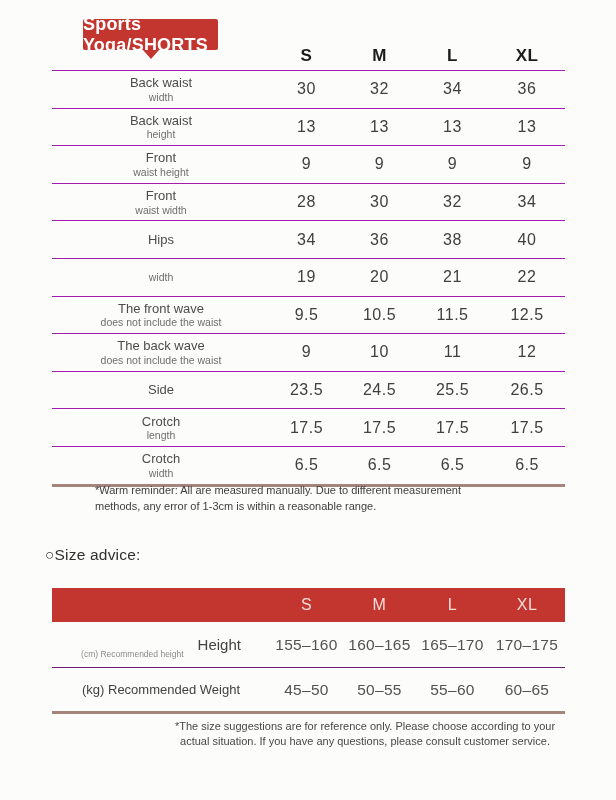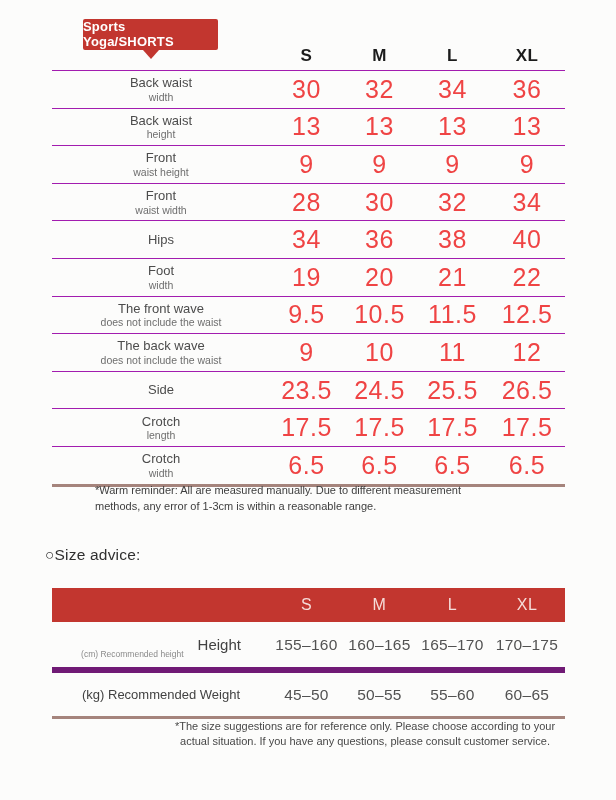--- a/index.html
+++ b/index.html
@@ -9,22 +9,22 @@
     font-family:"Liberation Sans", sans-serif;
     position:relative;
     overflow:hidden;
     color:#3d3d3d;
   }
   
   .badge{
     position:absolute;left:83px;top:19px;
     width:135px;height:31px;
     background:#c2362f;
-    color:#ffffff;font-size:13px;font-weight:bold;
-    display:flex;align-items:flex-start;justify-content:center;
+    color:#ffffff;font-size:18px;font-weight:bold;
+    display:flex;align-items:center;justify-content:center;
     border-radius:2px;
     letter-spacing:.2px;
   }
   .badge::after{
     content:"";position:absolute;left:50%;bottom:-9px;transform:translateX(-50%);
     border-left:8px solid transparent;border-right:8px solid transparent;
     border-top:9px solid #c2362f;
   }
   
   .tbl{position:absolute;left:52px;top:35px;width:513px;}
@@ -32,41 +32,41 @@
   .hdr-row{height:35px;align-items:center;}
   .hdr-cell{
     text-align:center;font-size:17px;font-weight:bold;color:#1c1c1c;
     padding-top:6px;letter-spacing:.5px;
   }
   .rows{border-bottom:3px solid #a5847c;}
   .srow{height:36.6px;border-top:1px solid #a21caf;align-items:center;}
   .cell{text-align:center;}
   .label .l1{font-size:13px;color:#4c4c4c;line-height:1.2;}
   .label .l2{font-size:10.5px;color:#6e6e6e;line-height:1.2;}
-  .val{font-size:25px;color:#ef4444;letter-spacing:.5px;}
+  .val{font-size:16px;color:#404040;letter-spacing:.5px;}
   
   .warm{
     position:absolute;left:95px;top:483px;width:388px;
     font-size:11px;line-height:1.42;color:#3e3e3e;
   }
   
   .advice-h{
     position:absolute;left:45px;top:546px;
     font-size:15.5px;color:#303030;letter-spacing:.2px;
   }
   
   .adv{position:absolute;left:52px;top:588px;width:513px;}
   .adv-bar{
     height:34px;background:#c2362f;align-items:center;
   }
   .adv-bar .hcell{
     text-align:center;color:#f6ddda;font-size:16px;letter-spacing:.5px;
   }
   .adv-row1{height:45px;align-items:center;}
-  .adv-row2{height:43px;border-top:6px solid #701a75;align-items:center;}
+  .adv-row2{height:43px;border-top:1px solid #701a75;align-items:center;}
   .adv-rows{border-bottom:3px solid #a5847c;}
   .adv-label1{
     display:flex;align-items:center;justify-content:center;gap:14px;text-align:center;
   }
   .adv-label1 .small{font-size:8.5px;color:#8a8a8a;margin-top:18px;}
   .adv-label1 .main{font-size:15px;color:#424242;}
   .adv-label2{font-size:13px;color:#424242;text-align:center;}
   .adv-val{font-size:15.5px;color:#525252;text-align:center;letter-spacing:.3px;}
   
   .bottom-note{
@@ -140,21 +140,20 @@
 
     </div>
   <div class="cell val">34</div>
         <div class="cell val">36</div>
         <div class="cell val">38</div>
         <div class="cell val">40</div>
       </div>
 
   <div class="grid srow">
     <div class="cell label">
-      <div class="l1">Foot</div>
       <div class="l2">width</div>
     </div>
   <div class="cell val">19</div>
         <div class="cell val">20</div>
         <div class="cell val">21</div>
         <div class="cell val">22</div>
       </div>
 
   <div class="grid srow">
     <div class="cell label">

